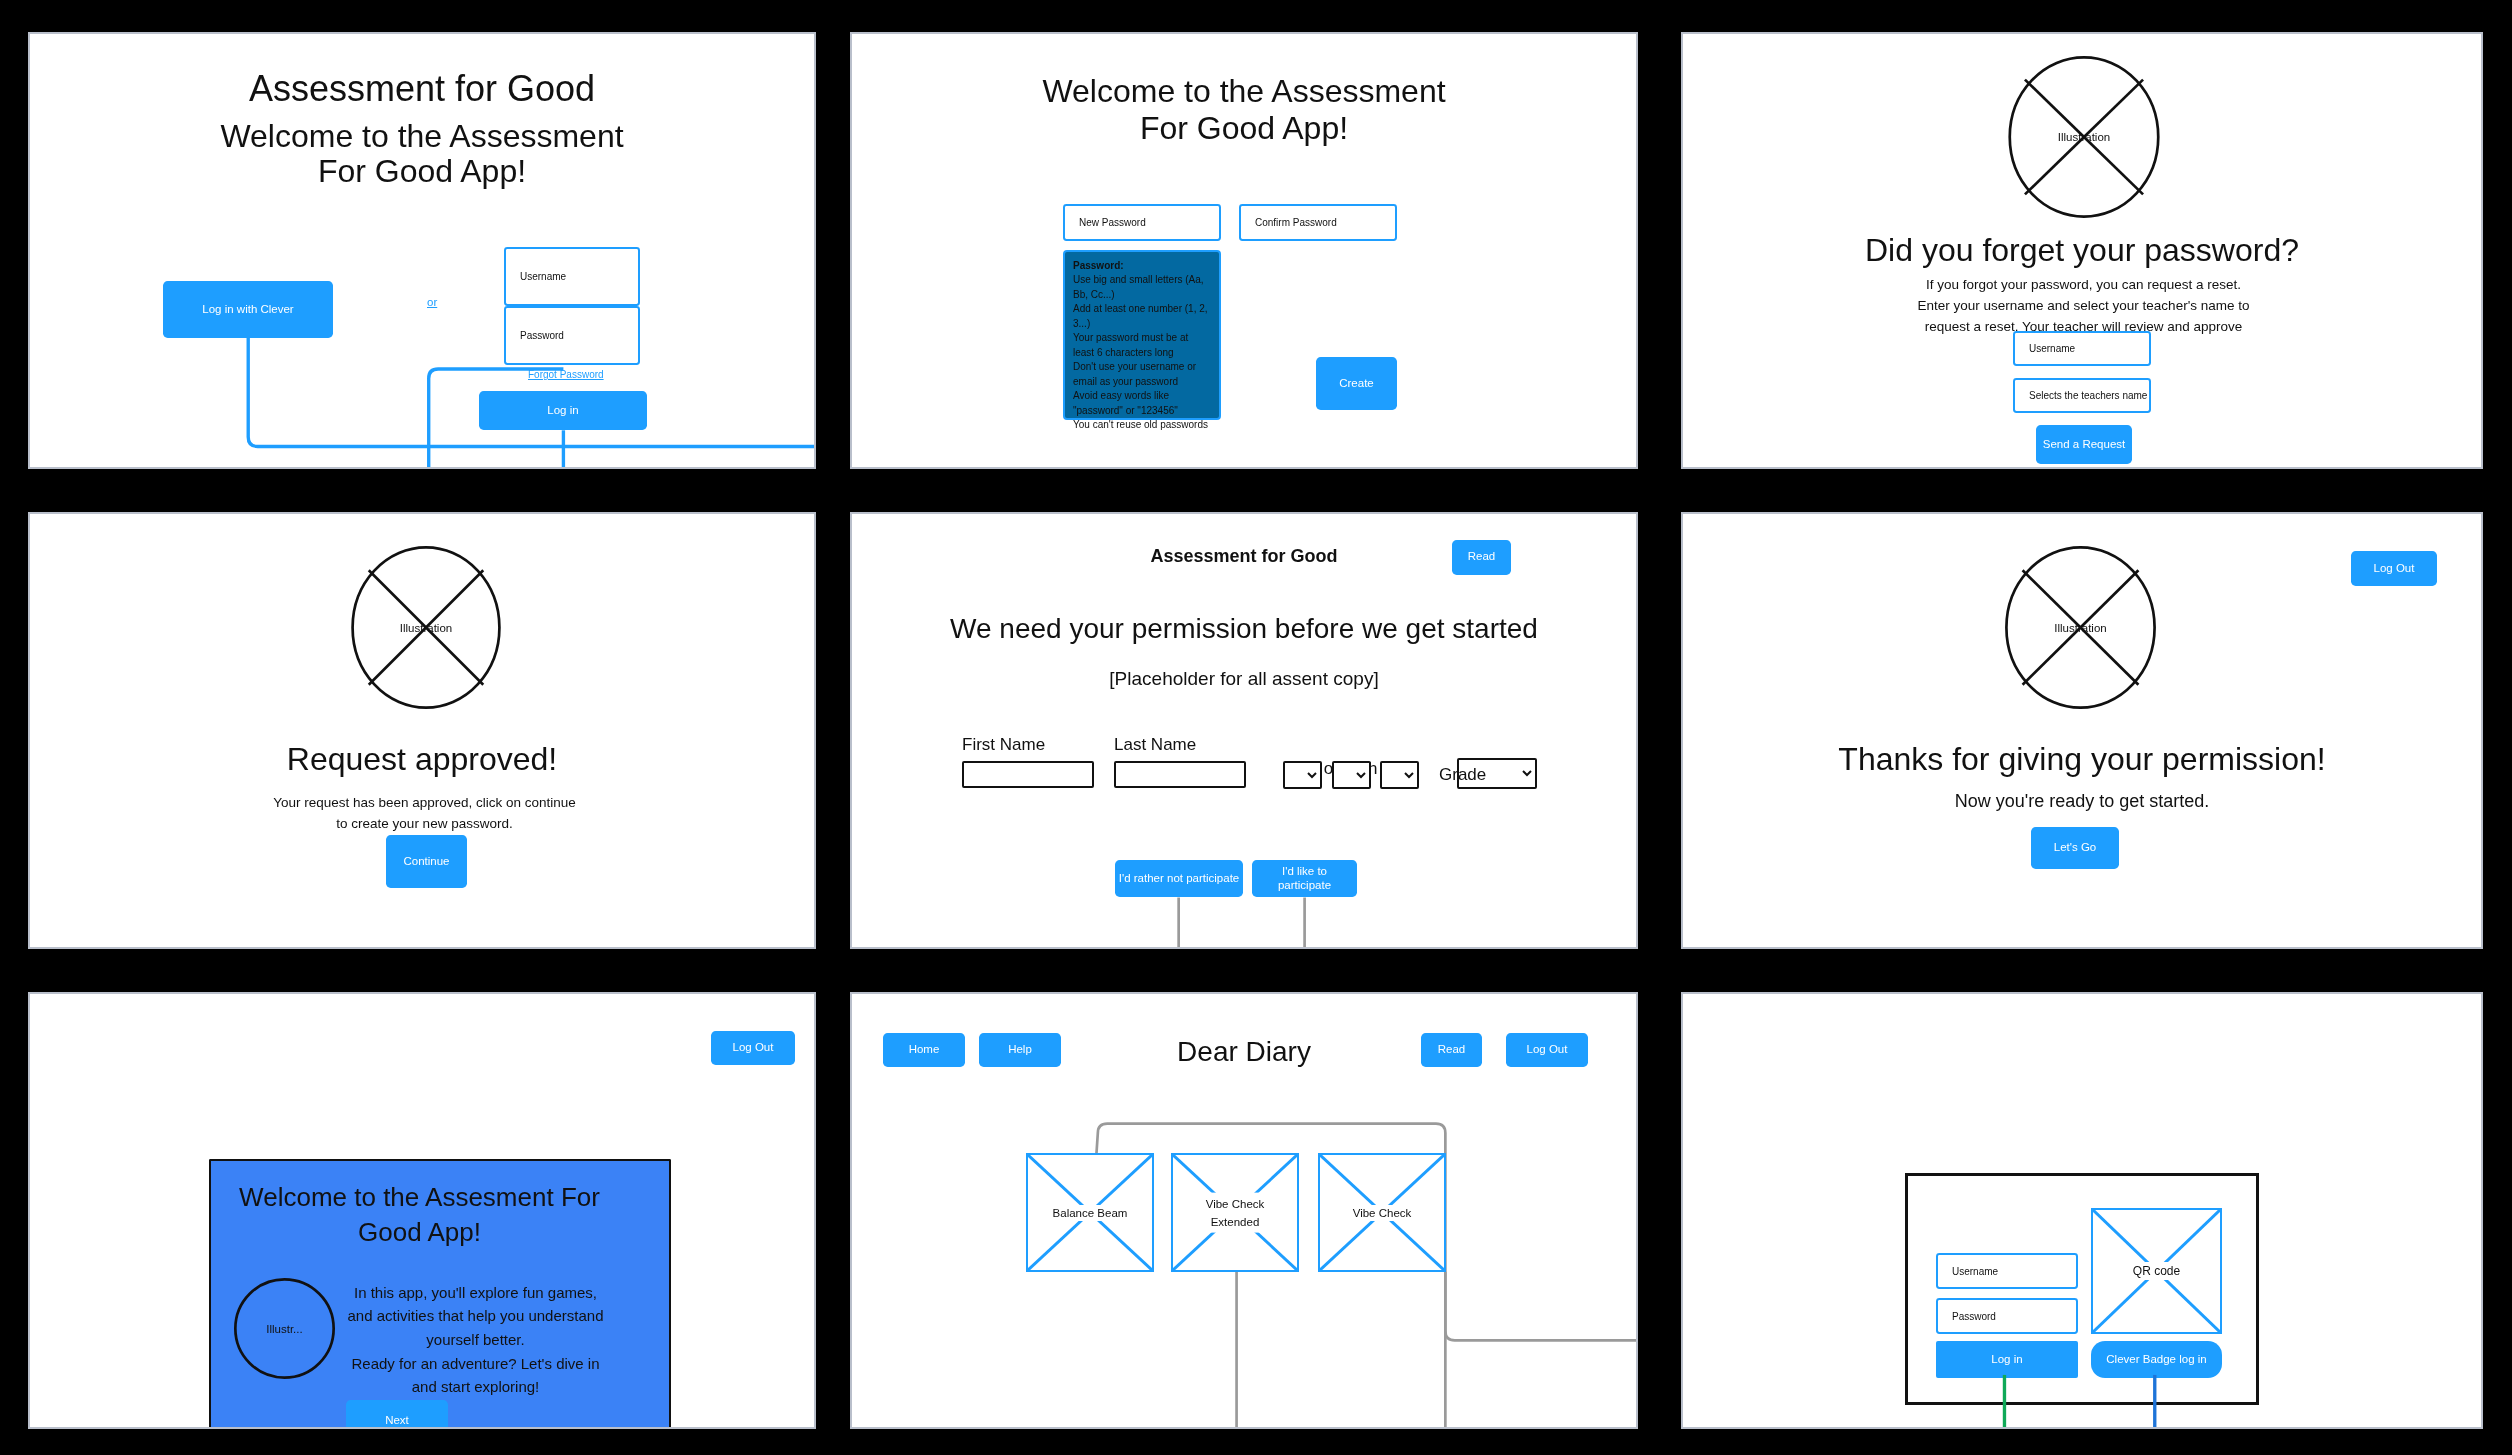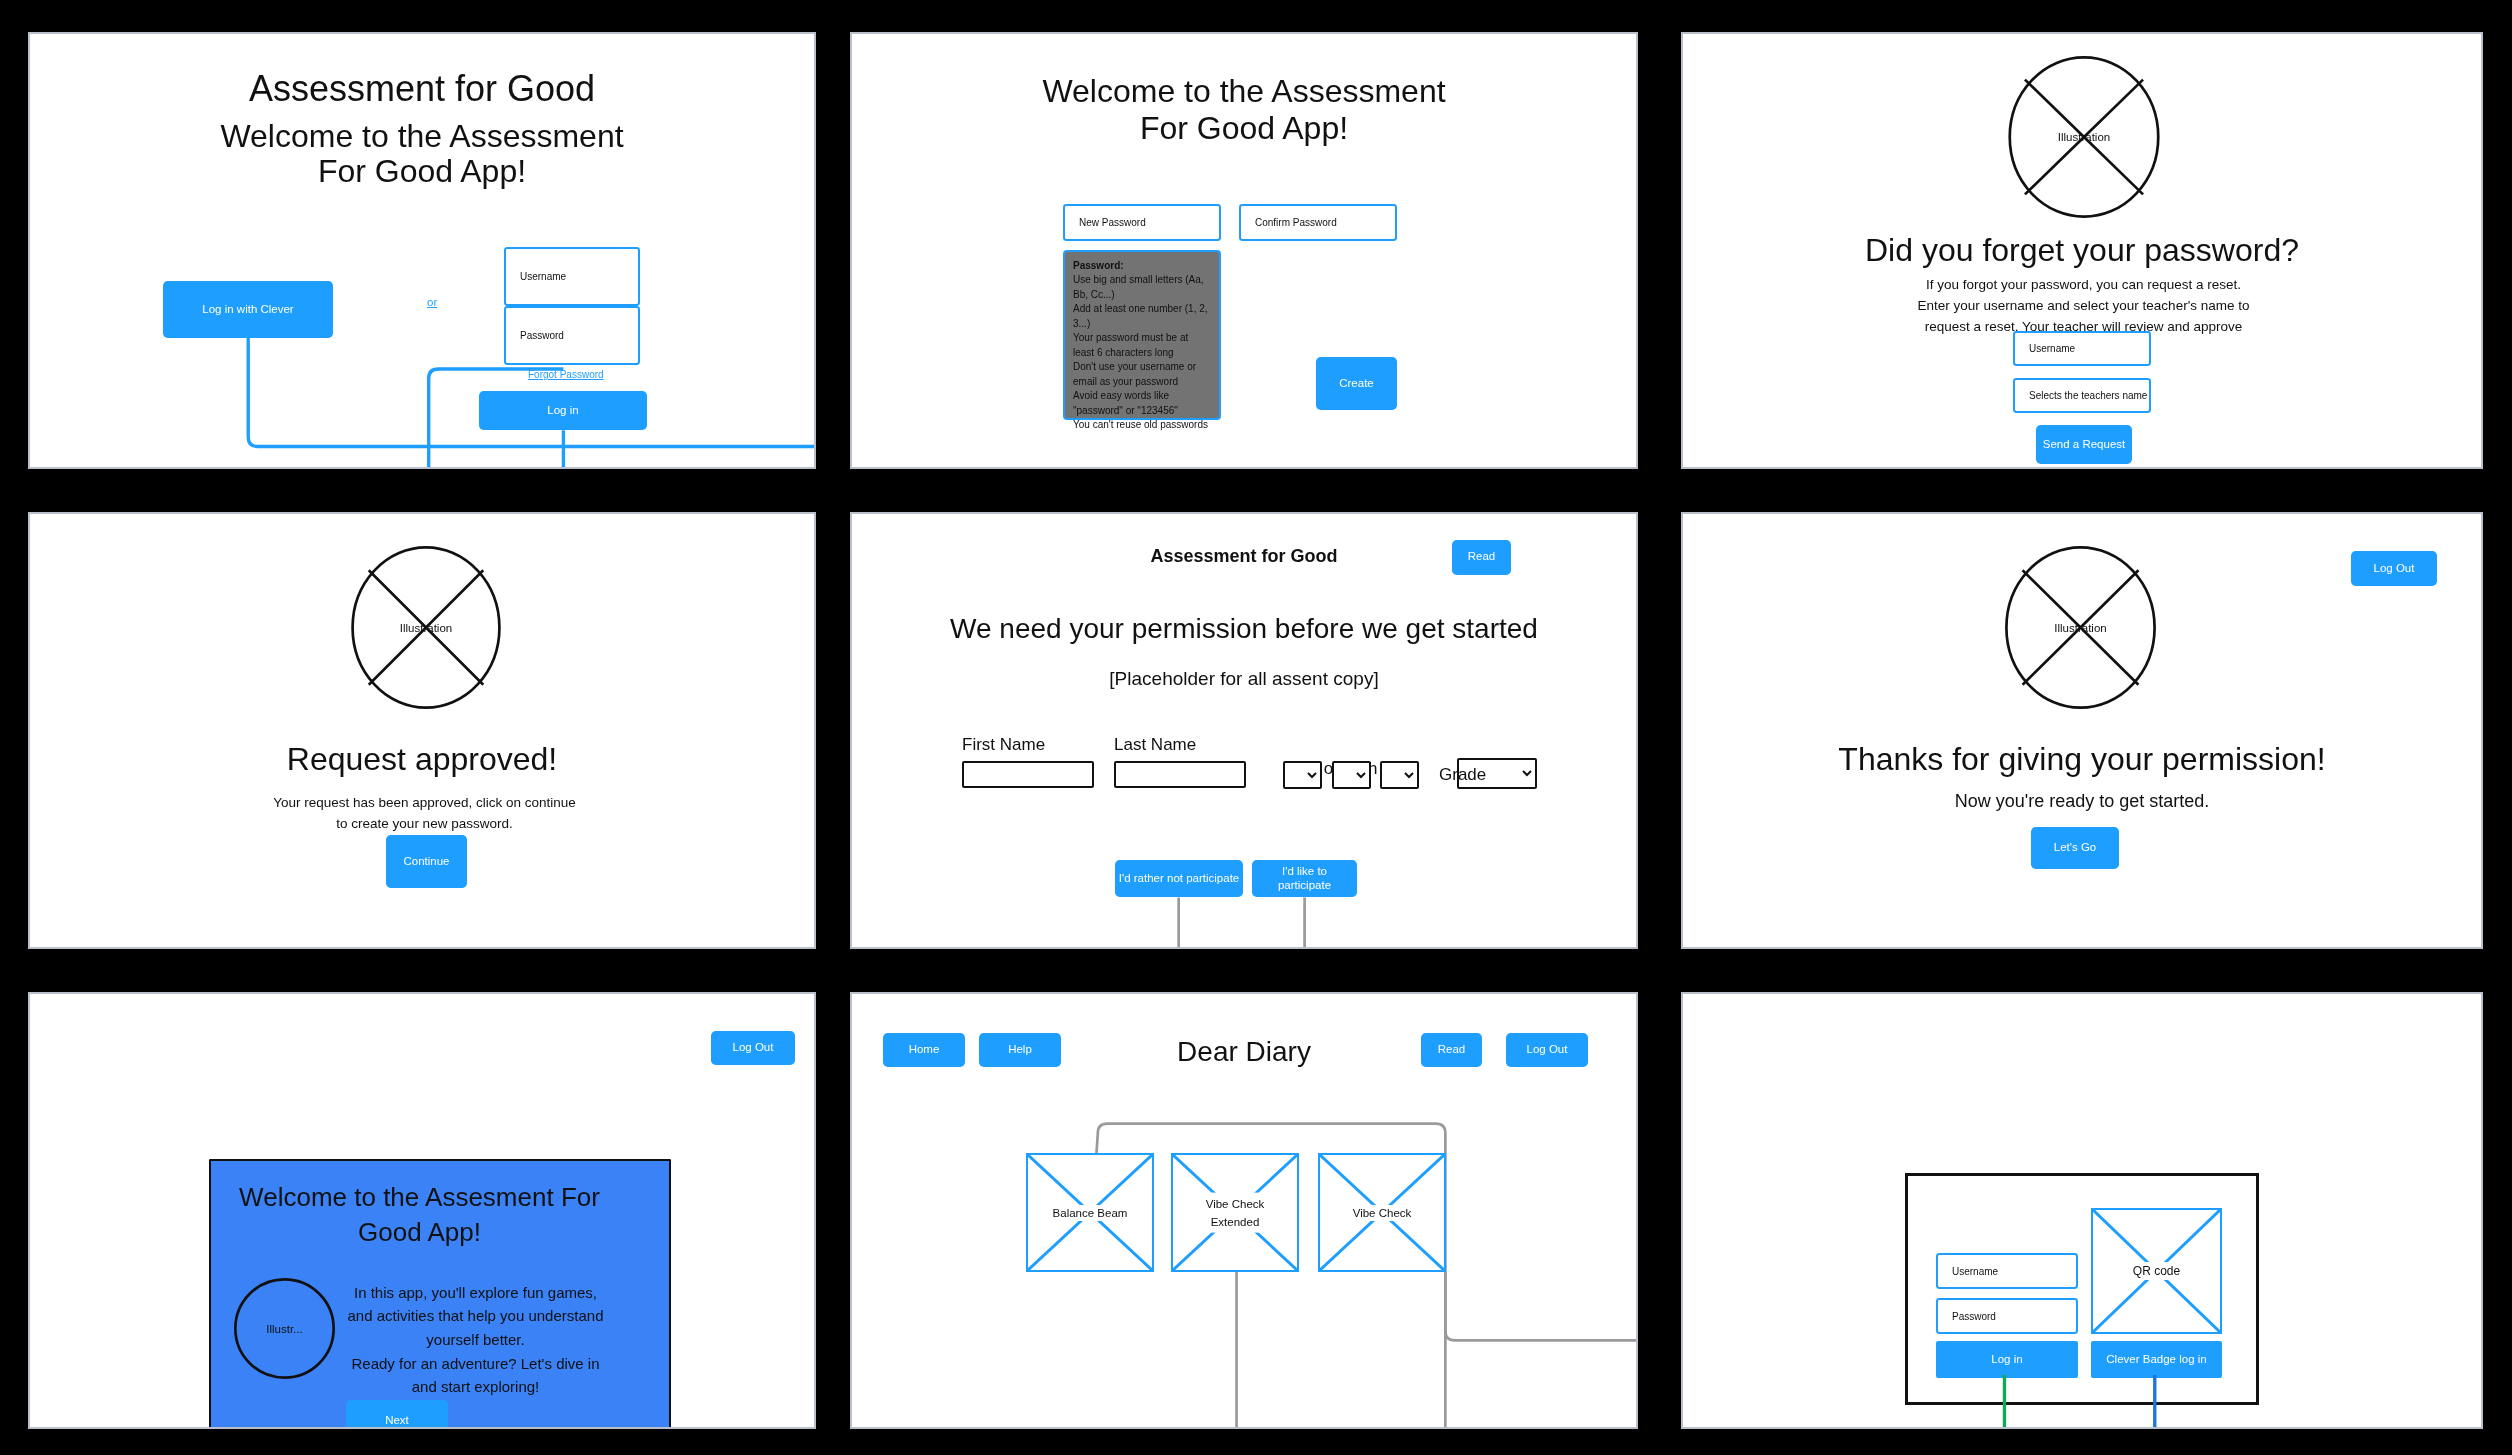--- a/index.html
+++ b/index.html
@@ -64,21 +64,21 @@
     color: #111;
   }
   .inp-plain {
     position: absolute;
     background: #ffffff;
     border: 2.7px solid #111;
     border-radius: 2px;
   }
   .hintbox {
     position: absolute;
-    background: #737373;
+    background: #0369a1;
     border: 2px solid #1E9EFF;
     border-radius: 4px;
     padding: 6.7px 8px;
     font-size: 10px;
     color: #111;
     line-height: 1.45;
   }
 
   .link {
     position: absolute;
@@ -356,21 +356,21 @@
 
       <div style="position:absolute; left:183px; top:32px; width:131px; height:126px; border:2.7px solid #1E9EFF; background:#fff;">
         <svg width="100%" height="100%" viewBox="0 0 187 179" preserveAspectRatio="none" style="position:absolute; left:0; top:0;">
           <line x1="0" y1="0" x2="187" y2="179" stroke="#1E9EFF" stroke-width="3" vector-effect="non-scaling-stroke"></line>
           <line x1="187" y1="0" x2="0" y2="179" stroke="#1E9EFF" stroke-width="3" vector-effect="non-scaling-stroke"></line>
         </svg>
         <div style="position:absolute; left:0; top:50%; transform:translateY(-50%); width:100%; text-align:center; font-size:12px; color:#111; background:#fff; padding:2px 0;">QR code</div>
       </div>
 
       <div class="btn" style="left:28px; top:165px; width:142px; height:37px; border-radius:2px;">Log in</div>
-      <div class="btn" style="left:183px; top:165px; width:131px; height:37px; border-radius:2px;">Clever Badge log in</div>
+      <div class="btn" style="left:183px; top:165px; width:131px; height:37px; border-radius:14px;">Clever Badge log in</div>
     </div>
 
     <div class="conn" style="left:0; top:0; width:802px; height:437px;">
       <svg width="802" height="437" viewBox="0 0 1190 648">
         <line x1="477" y1="565" x2="477" y2="648" stroke="#0FA958" stroke-width="5"></line>
         <line x1="700" y1="565" x2="700" y2="648" stroke="#1E74D8" stroke-width="5"></line>
       </svg>
     </div>
   </div>
 

